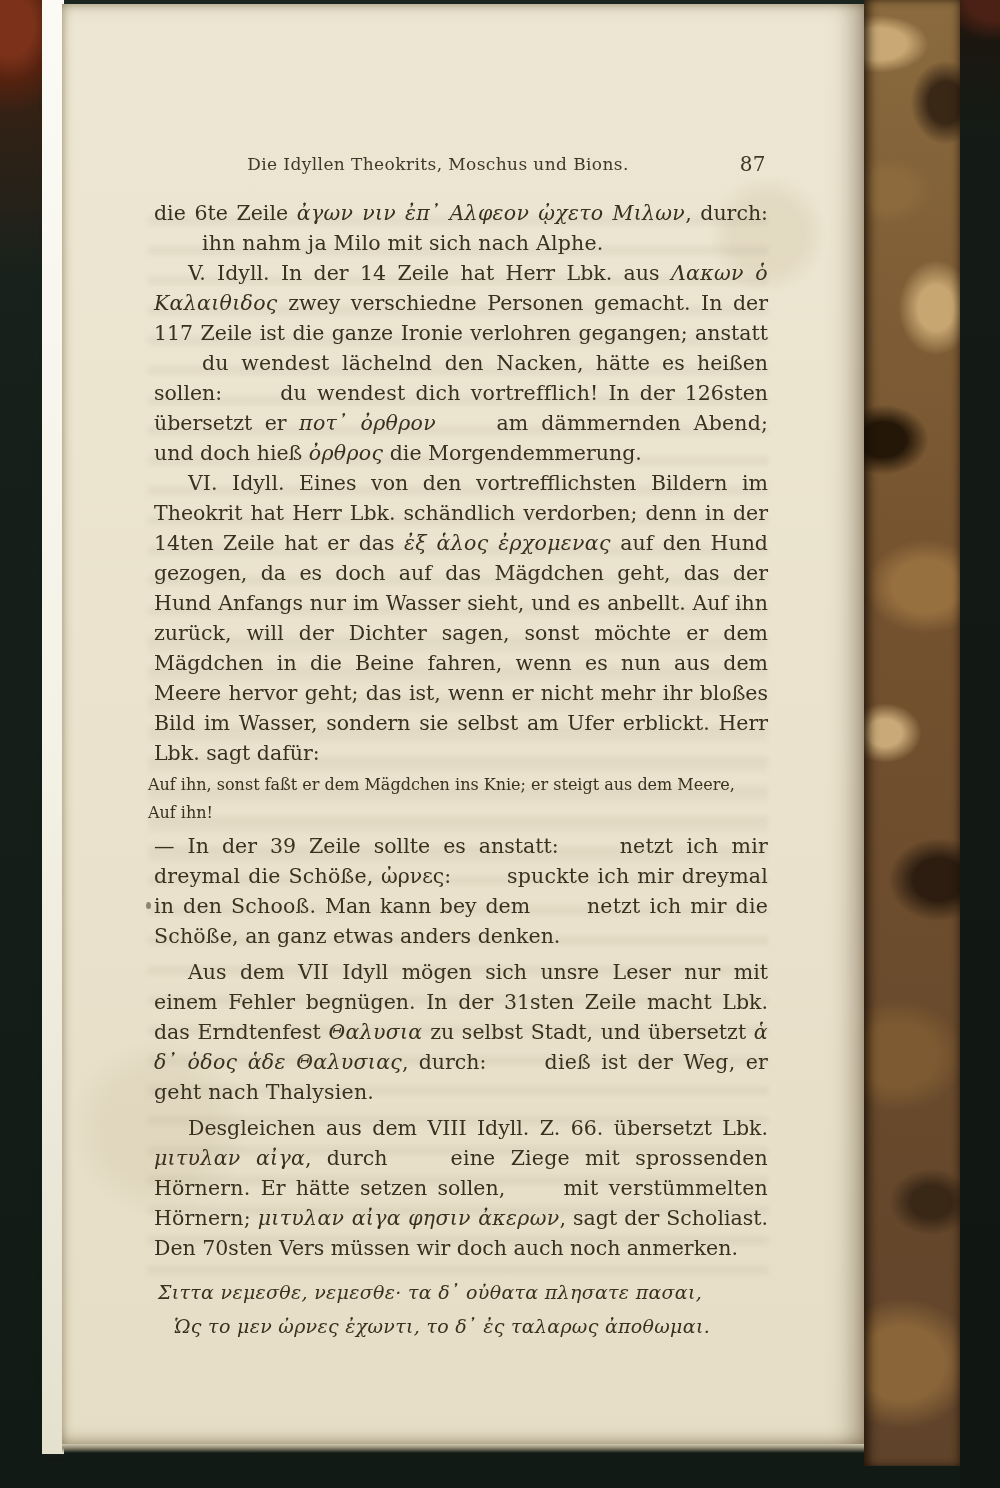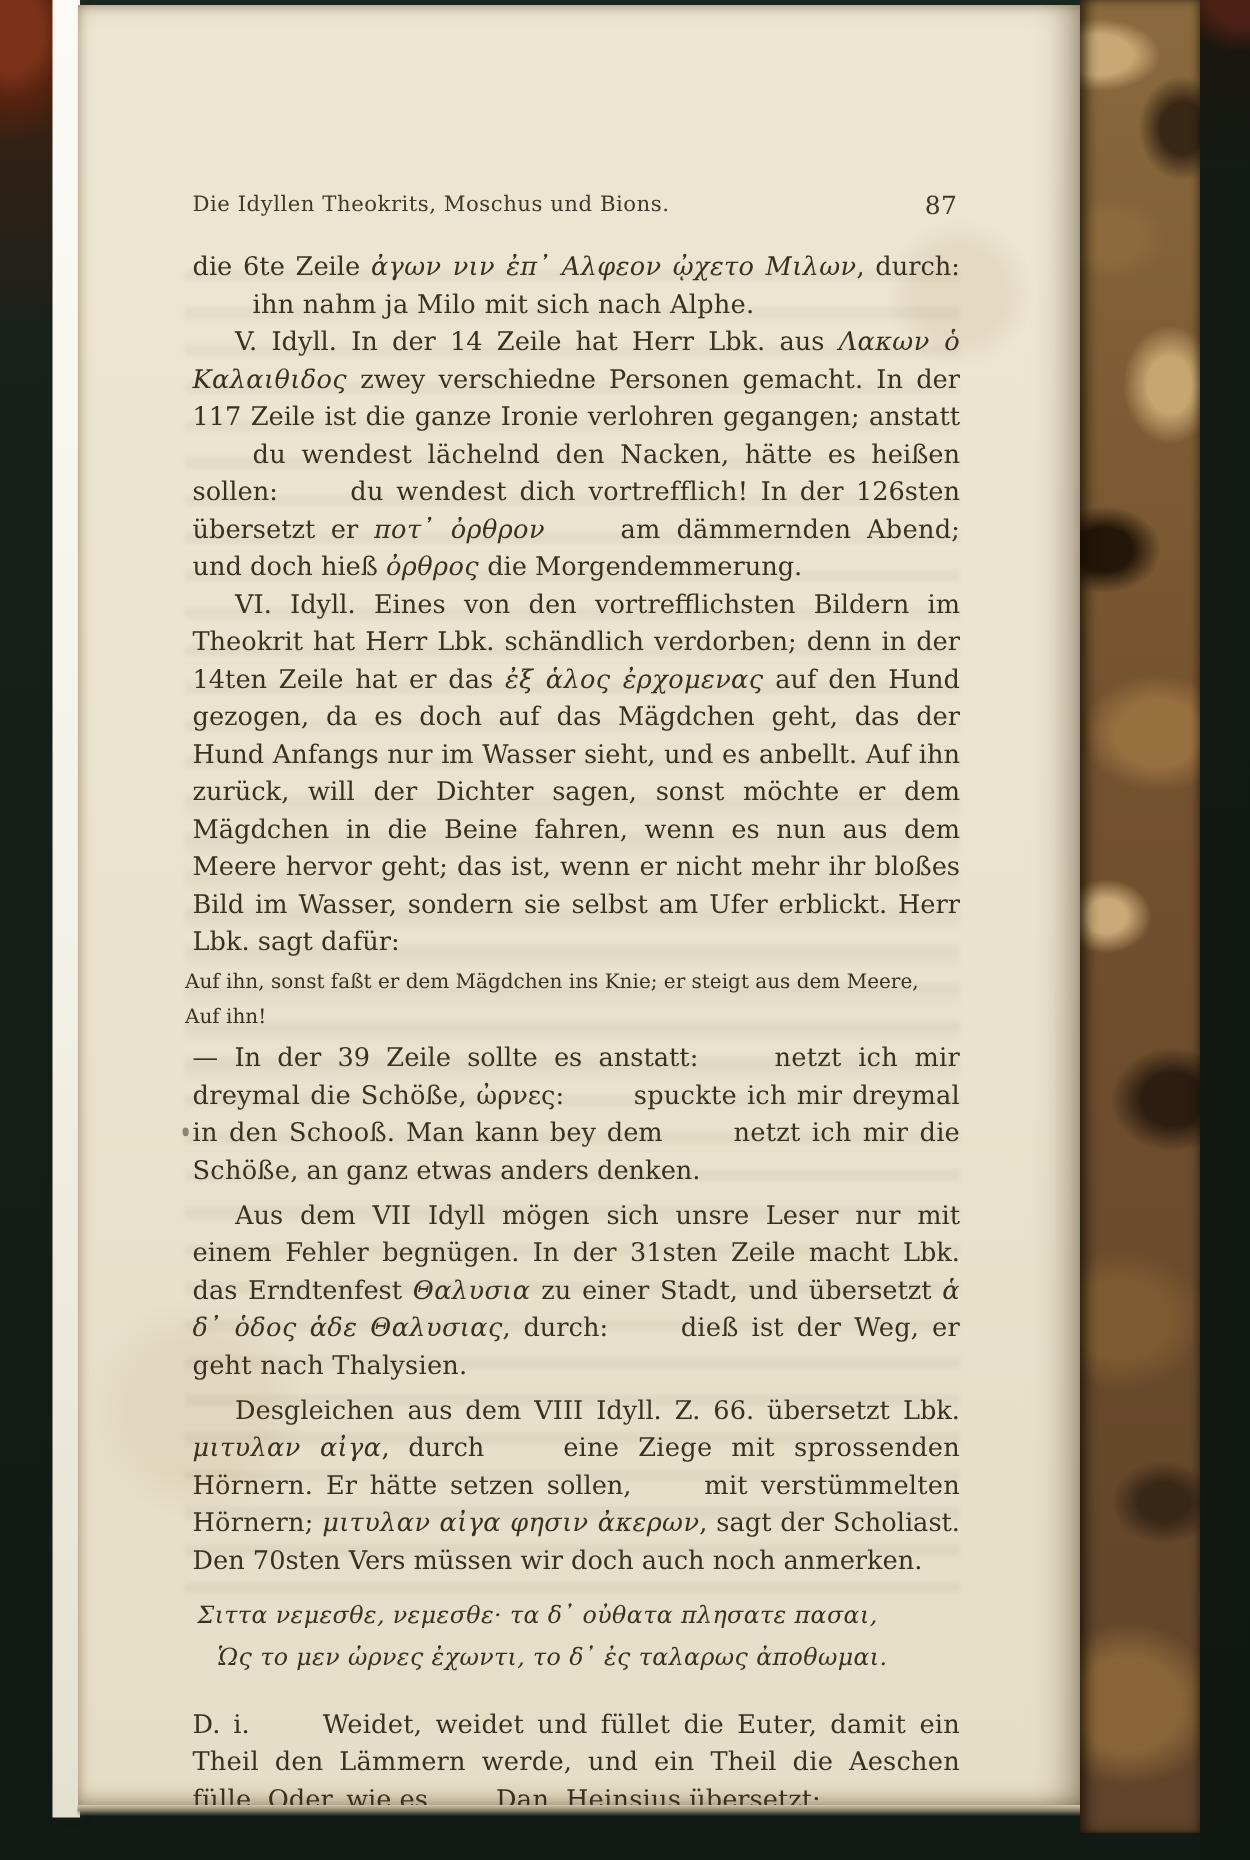--- a/index.html
+++ b/index.html
@@ -76,21 +76,21 @@
   }
   
   .textcol {
     position:absolute; left:92px; top:150px; width:614px;
     color:#39301f;
   }
   .header {
     position:relative; height:26px; margin-bottom:18px;
     font-size:17px; letter-spacing:.4px; color:#41382a;
   }
-  .htitle { display:block; padding-right:46px; }
+  .htitle { display:block; text-align:center; padding-right:46px; }
   .pagenum { position:absolute; right:2px; top:-2px; font-size:20px; }
   .para {
     font-size:20.5px; line-height:30px; text-align:justify;
     text-indent:34px; color:#39301f;
   }
   .noindent { text-indent:0; }
   .spaced { margin-top:6px; }
   .em { font-weight:normal; letter-spacing:.2px;margin-left:48px; }
   .gk { font-style:italic; letter-spacing:.3px;margin-top:12px; }
   .quote {
@@ -123,29 +123,28 @@
       <p class="para noindent"><span>die 6te Zeile </span><span class="gk">ἀγων νιν ἐπ᾽ Αλφεον ᾠχετο Μιλων</span><span>, durch: </span><span class="em">ihn nahm ja Milo mit sich nach Alphe.</span></p>
       <p class="para"><span>V. Idyll. In der 14 Zeile hat Herr Lbk. aus </span><span class="gk">Λακων ὁ Καλαιθιδος</span><span> zwey verschiedne Personen gemacht. In der 117 Zeile ist die ganze Ironie verlohren gegangen; anstatt </span><span class="em">du wendest lächelnd den Nacken</span><span>, hätte es heißen sollen: </span><span class="em">du wendest dich vortrefflich!</span><span> In der 126sten übersetzt er </span><span class="gk">ποτ᾽ ὀρθρον</span><span> </span><span class="em">am dämmernden Abend</span><span>; und doch hieß </span><span class="gk">ὀρθρος</span><span> die Morgendemmerung.</span></p>
       <p class="para"><span>VI. Idyll. Eines von den vortrefflichsten Bildern im Theokrit hat Herr Lbk. schändlich verdorben; denn in der 14ten Zeile hat er das </span><span class="gk">ἐξ ἁλος ἐρχομενας</span><span> auf den Hund gezogen, da es doch auf das Mägdchen geht, das der Hund Anfangs nur im Wasser sieht, und es anbellt. Auf ihn zurück, will der Dichter sagen, sonst möchte er dem Mägdchen in die Beine fahren, wenn es nun aus dem Meere hervor geht; das ist, wenn er nicht mehr ihr bloßes Bild im Wasser, sondern sie selbst am Ufer erblickt. Herr Lbk. sagt dafür:</span></p>
 
       <div class="quote">
         <div>Auf ihn, sonst faßt er dem Mägdchen ins Knie; er steigt aus dem Meere,</div>
         <div>Auf ihn!</div>
       </div>
 
       <p class="para noindent"><span>— In der 39 Zeile sollte es anstatt: </span><span class="em">netzt ich mir dreymal die Schöße</span><span>, ὠρνες: </span><span class="em">spuckte ich mir dreymal in den Schooß.</span><span> Man kann bey dem </span><span class="em">netzt ich mir die Schöße</span><span>, an ganz etwas anders denken.</span></p>
-      <p class="para spaced"><span>Aus dem VII Idyll mögen sich unsre Leser nur mit einem Fehler begnügen. In der 31sten Zeile macht Lbk. das Erndtenfest </span><span class="gk">Θαλυσια</span><span> zu einer Stadt, und übersetzt </span><span class="gk">ἁ δ᾽ ὁδος ἁδε Θαλυσιας</span><span>, durch: </span><span class="em">dieß ist der Weg, er geht nach Thalysien.</span></p>
+      <p class="para spaced"><span>Aus dem VII Idyll mögen sich unsre Leser nur mit einem Fehler begnügen. In der 31sten Zeile macht Lbk. das Erndtenfest </span><span class="gk">Θαλυσια</span><span> zu selbst Stadt, und übersetzt </span><span class="gk">ἁ δ᾽ ὁδος ἁδε Θαλυσιας</span><span>, durch: </span><span class="em">dieß ist der Weg, er geht nach Thalysien.</span></p>
       <p class="para spaced"><span>Desgleichen aus dem VIII Idyll. Z. 66. übersetzt Lbk. </span><span class="gk">μιτυλαν αἰγα</span><span>, durch </span><span class="em">eine Ziege mit sprossenden Hörnern.</span><span> Er hätte setzen sollen, </span><span class="em">mit verstümmelten Hörnern</span><span>; </span><span class="gk">μιτυλαν αἰγα φησιν ἀκερων</span><span>, sagt der Scholiast. Den 70sten Vers müssen wir doch auch noch anmerken.</span></p>
 
       <div class="gverse">
         <div class="gl1">Σιττα νεμεσθε, νεμεσθε· τα δ᾽ οὐθατα πλησατε πασαι,</div>
         <div class="gl2">Ὡς το μεν ὠρνες ἐχωντι, το δ᾽ ἐς ταλαρως ἀποθωμαι.</div>
       </div>
 
-      <p class="para noindent"><span>D. i. </span><span class="em">Weidet, weidet und füllet die Euter, damit ein Theil den Lämmern werde, und ein Theil die Aeschen fülle.</span><span> Oder, wie es </span><span class="em">Dan. Heinsius</span><span> übersetzt:</span></p>
     </div>
 
     <div class="bleed" style="top:640px; bottom:560px; filter:blur(2.5px); opacity:.6;"></div>
   </div>
 
   <div class="bottom-edge"></div>
   <div class="marble"></div>
   <div class="edge-right"></div>
 </div>
 

